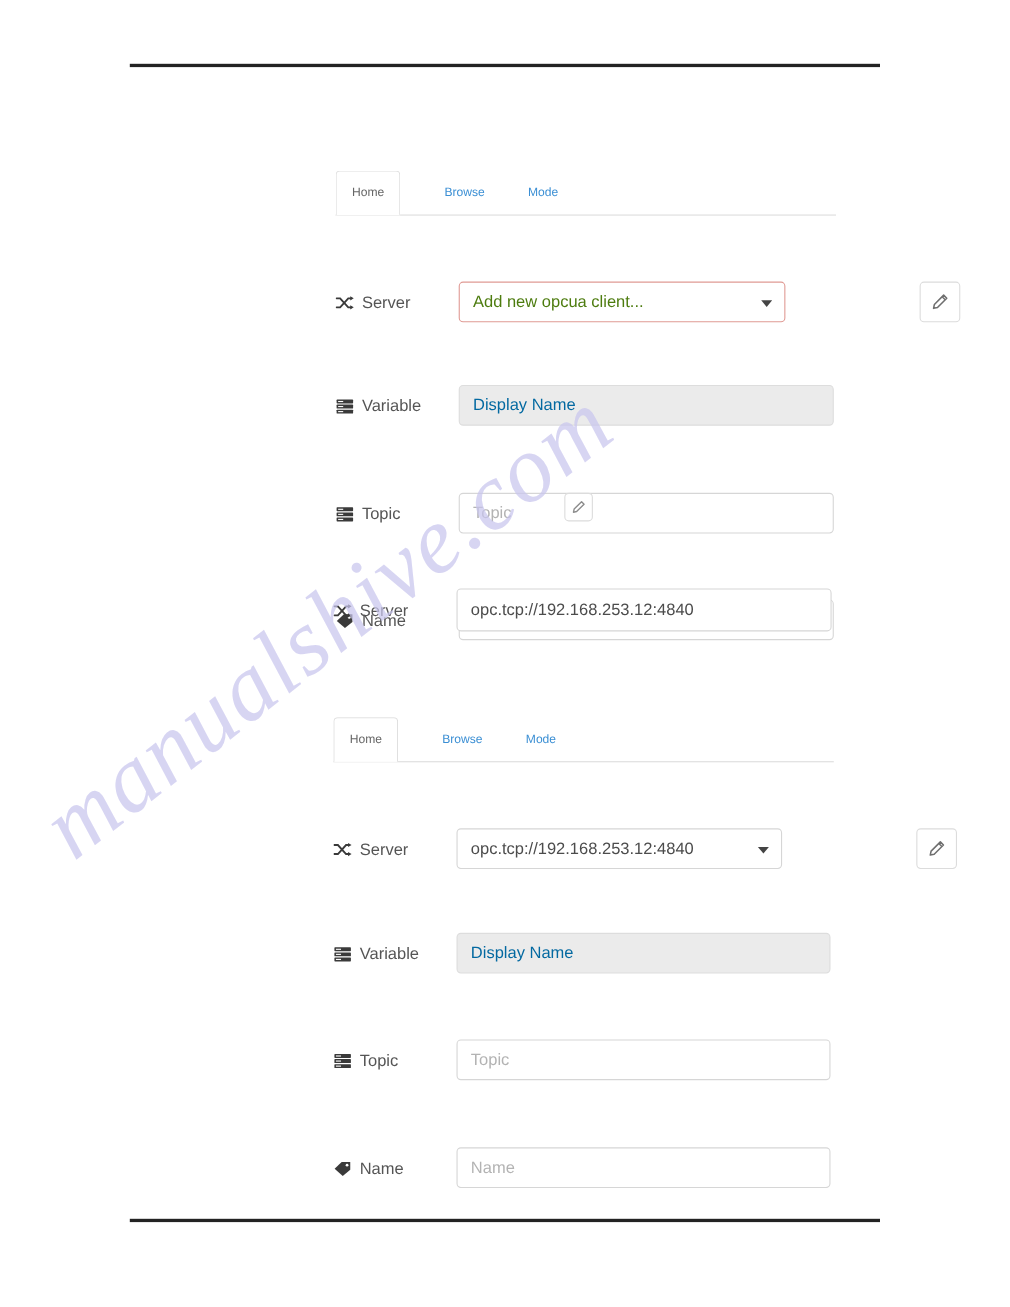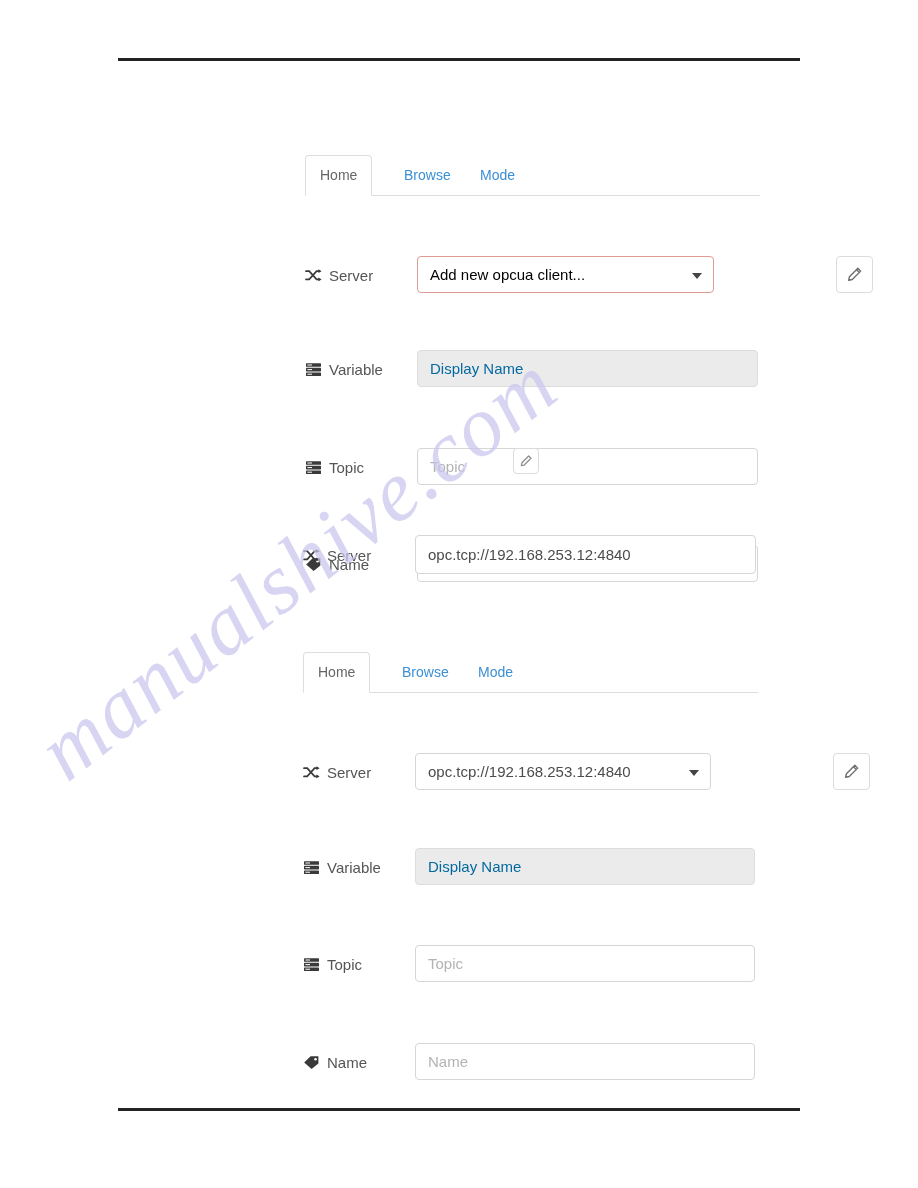--- a/index.html
+++ b/index.html
@@ -58,21 +58,21 @@
   .tabbar {
     position: relative;
     height: 40px;
     border-bottom: 1px solid #dddddd;
     width: 455px;
   }
   .tab {
     position: absolute;
     bottom: -1px;
     padding: 9px 14px 9px 14px;
-    font-size: 14px;
+    font-size: 11px;
     line-height: 20px;
     box-sizing: border-box;
     height: 41px;
   }
   .tab.active {
     left: 0px;
     background: #ffffff;
     border: 1px solid #dddddd;
     border-bottom-color: #ffffff;
     border-radius: 4px 4px 0 0;
@@ -119,21 +119,21 @@
     left: 112px;
     top: 0px;
   }
   .txt-input, .sel-input {
     box-sizing: border-box;
     height: 37px;
     border: 1px solid #d6d6d6;
     border-radius: 4px;
     background: #ffffff;
     font-size: 15px;
-    color: #000000;
+    color: #4d7c0f;
     padding: 0 12px;
     line-height: 35px;
     font-family: "Liberation Sans", sans-serif;
     position: relative;
   }
   .txt-input.placeholder { color: #b3b3b3; }
   .txt-input.disabled {
     background: #ebebeb;
     border-color: #dddddd;
     color: #0369a1;

